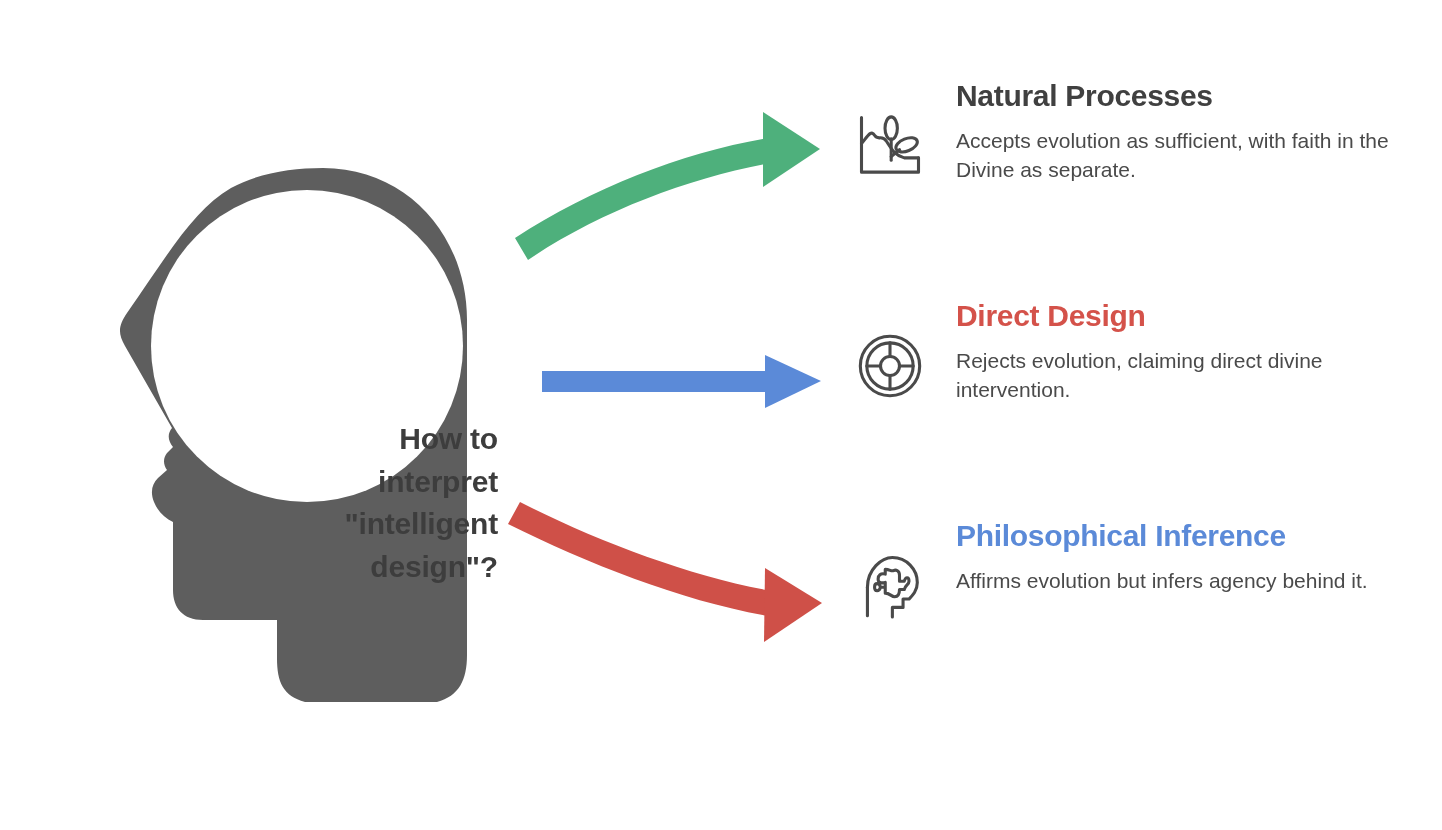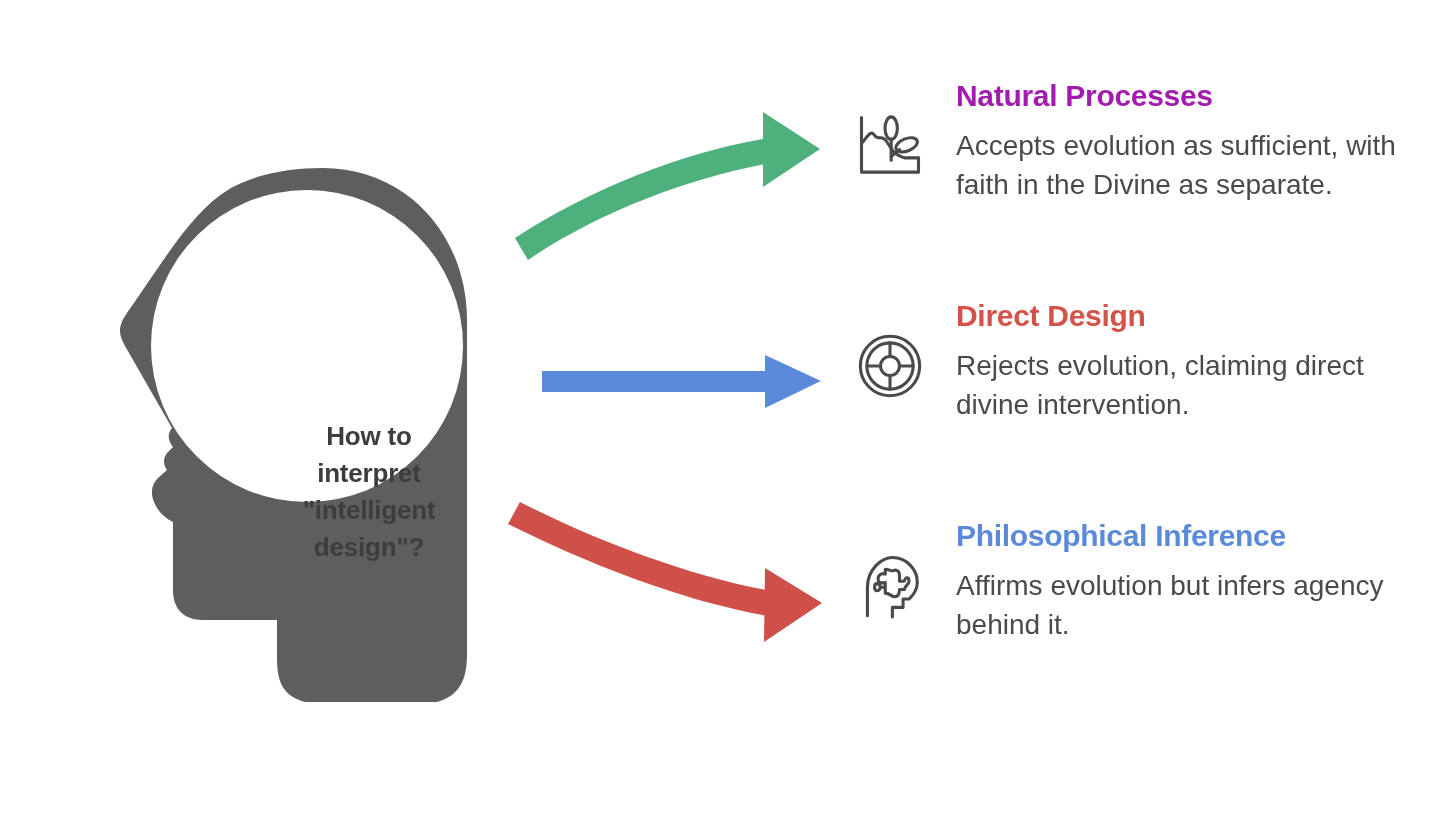--- a/index.html
+++ b/index.html
@@ -31,22 +31,22 @@
     width: 420px;
     height: 570px;
   }
   .head-svg { display: block; width: 420px; height: 570px; }
 
   .head-question {
     position: absolute;
     left: 185px;
     top: 268px;
     width: 258px;
-    text-align: center;
-    font-size: 26px;
+    text-align: right;
+    font-size: 30px;
     line-height: 1.42;
     font-weight: bold;
     color: #3d3d3d;
     letter-spacing: -0.2px;
     white-space: pre-line;
   }
 
   
   .arrow-layer {
     position: absolute;
@@ -83,21 +83,21 @@
     width: 470px;
   }
   .branch-title {
     font-size: 30px;
     font-weight: bold;
     line-height: 1.18;
     margin: 0 0 14px 0;
     letter-spacing: -0.3px;
   }
   .branch-desc {
-    font-size: 28px;
+    font-size: 21px;
     line-height: 1.38;
     color: #4a4a4a;
     margin: 0;
     max-width: 448px;
   }
 </style>
 </head>
 <body>
 
 <div id="canvas">
@@ -168,21 +168,21 @@
         <svg viewBox="0 0 64 64" fill="none" stroke="#4a4a4a" stroke-width="2.6" stroke-linecap="round" stroke-linejoin="round">
           <path d="M8 8 L8 54 L56 54 L56 42"></path>
           <path d="M8 30 C 13 24 16 18 19 23 C 22 28 25 22 29 28 C 33 34 36 40 44 42 L56 42"></path>
           <ellipse cx="33" cy="17" rx="5.2" ry="9.5"></ellipse>
           <path d="M33 26 L33 44"></path>
           <ellipse cx="46" cy="31" rx="9.5" ry="5.2" transform="rotate(-22 46 31)"></ellipse>
           <path d="M40 35 L33 41"></path>
         </svg>
       </div>
       <div class="branch-text">
-        <h2 class="branch-title" style="color:#a21caf">Natural Processes</h2>
+        <h2 class="branch-title" style="color:#404040">Natural Processes</h2>
         <p class="branch-desc">Accepts evolution as sufficient, with faith in the Divine as separate.</p>
       </div>
     </div>
 
     <div class="branch">
       <div class="branch-icon">
         <svg viewBox="0 0 64 64" fill="none" stroke="#4a4a4a" stroke-width="2.6" stroke-linecap="round" stroke-linejoin="round">
           <circle cx="32" cy="32" r="25"></circle>
           <circle cx="32" cy="32" r="19.5"></circle>
           <circle cx="32" cy="32" r="8"></circle>

